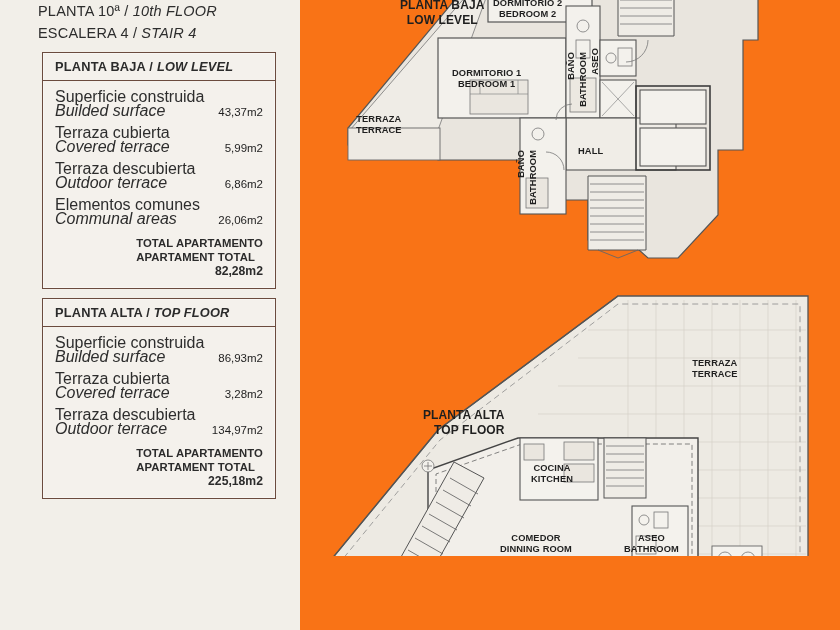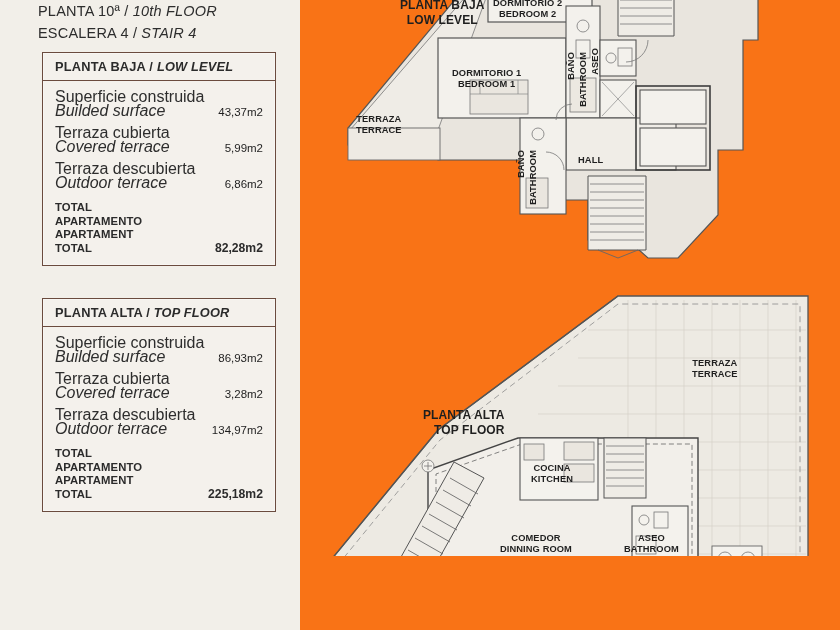--- a/index.html
+++ b/index.html
@@ -82,20 +82,21 @@
     padding-bottom: 0px;
     color: #1e1e1e;
   }
 
   .total-row {
     display: flex;
     justify-content: space-between;
     align-items: flex-end;
     margin-top: 11px;
     font-weight: bold;
+    flex-direction: column;
   }
   .total-row .labels {
     font-size: 11.3px;
     line-height: 13.5px;
     letter-spacing: .1px;
   }
   .total-row .val { font-size: 12.2px; margin-left: 44px; }
 
   
   .plan {
@@ -168,20 +169,27 @@
         </div>
 
         <div class="row">
           <div class="labels">
             <span>Terraza descubierta</span>
             <span class="en">Outdoor terrace</span>
           </div>
           <div class="val">6,86m2</div>
         </div>
 
+        <div class="row">
+          <div class="labels">
+            <span>Elementos comunes</span>
+            <span class="en">Communal areas</span>
+          </div>
+          <div class="val">26,06m2</div>
+        </div>
 
         <div class="total-row">
           <div class="labels">
             <div>TOTAL APARTAMENTO</div>
             <div>APARTAMENT TOTAL</div>
           </div>
           <div class="val">82,28m2</div>
         </div>
 
       </div>
@@ -427,21 +435,21 @@
 
     <div class="plan-label vert" style="left:302px; top:48px;">
       <span>ASEO</span>
     </div>
 
     <div class="plan-label" style="left:68px; top:114px;">
       <div>TERRAZA</div>
       <div>TERRACE</div>
     </div>
 
-    <div class="plan-label" style="left:290px; top:155px;text-align:center;">
+    <div class="plan-label" style="left:290px; top:146px;text-align:center;">
       <span>HALL</span>
     </div>
 
     <div class="plan-label vert" style="left:228px; top:150px;">
       <span>BAÑO</span>
     </div>
     <div class="plan-label vert" style="left:240px; top:150px;">
       <span>BATHROOM</span>
     </div>
 

